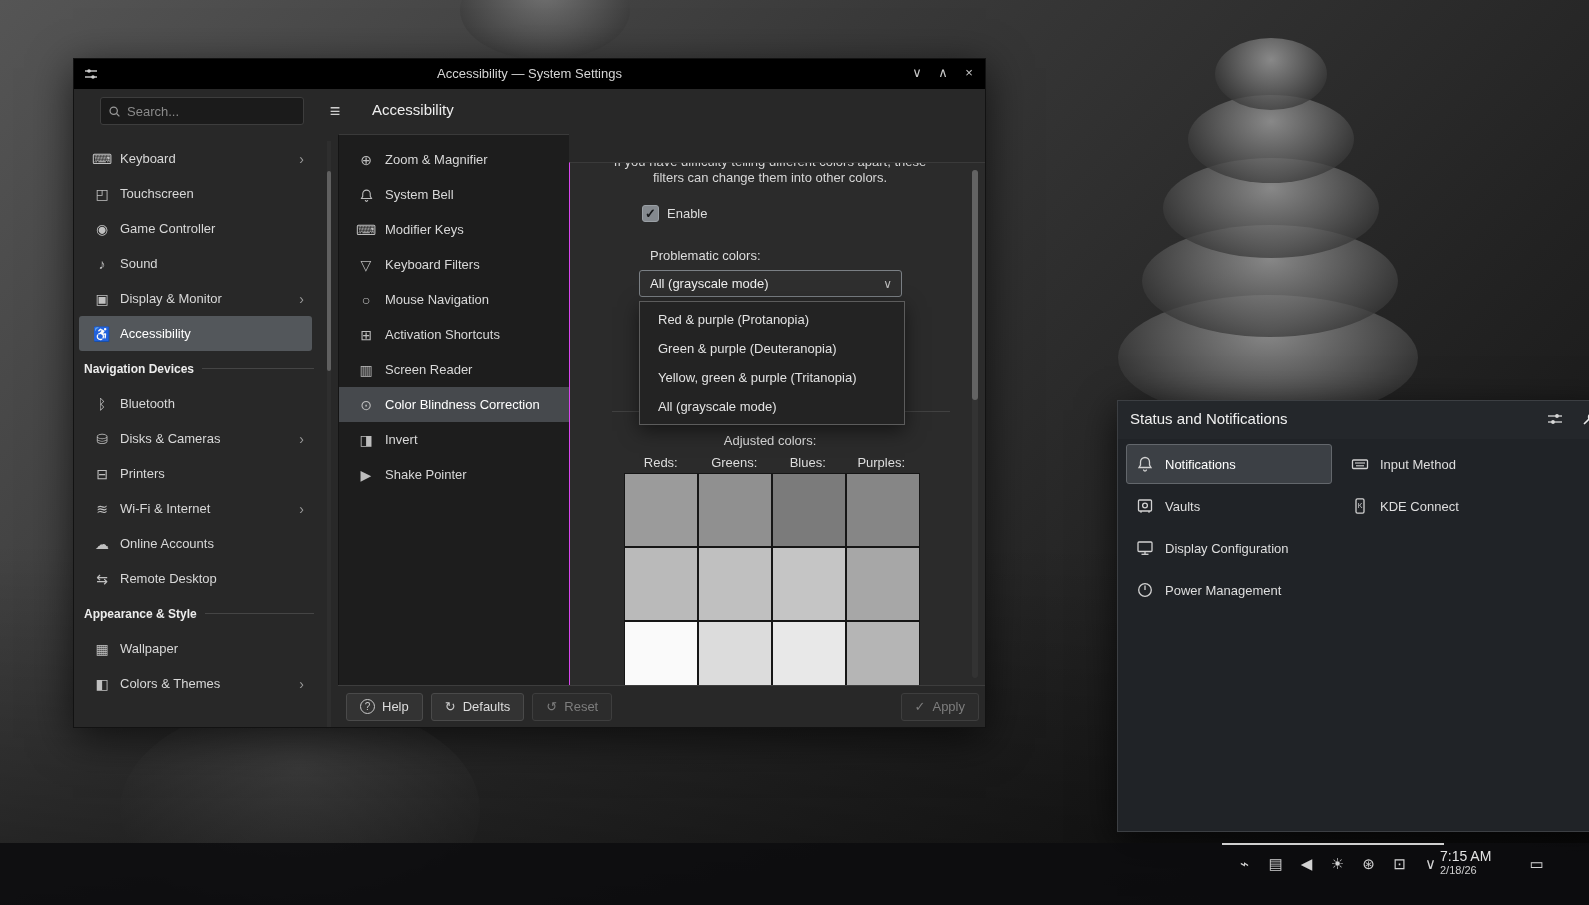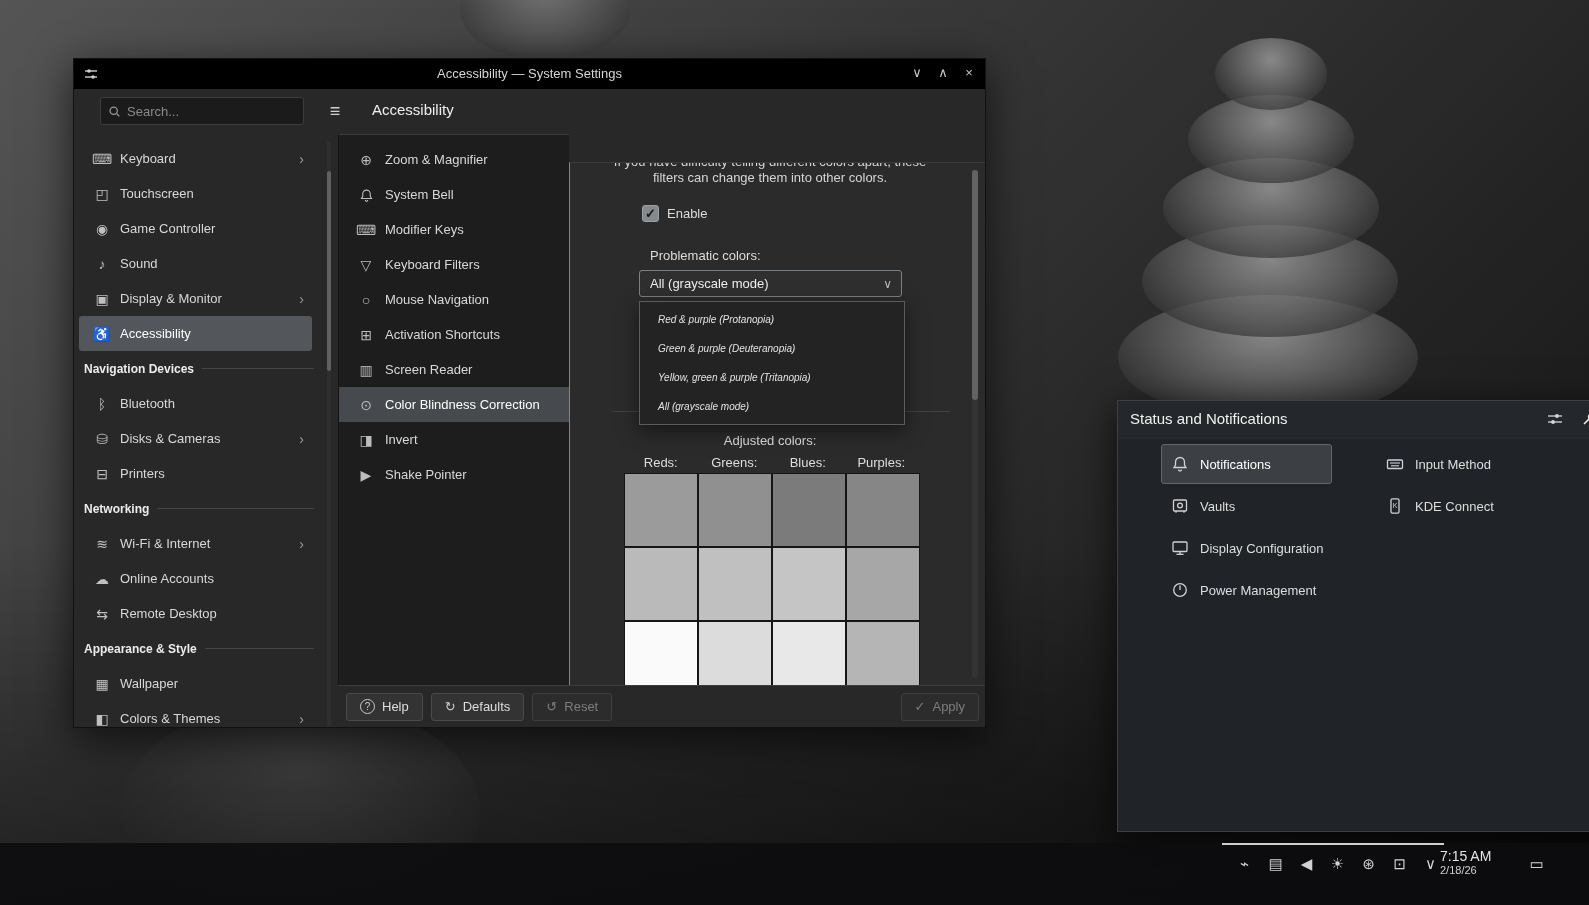--- a/index.html
+++ b/index.html
@@ -63,21 +63,21 @@
               color:#16181a; font-size:13px; font-weight:bold; text-align:center; line-height:16px; }
   .enable-lbl { font-size:13px; color:#ddd; }
   .prob-lbl { position:absolute; left:80px; top:85px; font-size:13px; color:#ddd; }
   .dropdown { position:absolute; left:69px; top:107px; width:263px; height:27px; background:#2f2f2f;
               border:1px solid #7b8085; border-radius:3px; display:flex; align-items:center; }
   .dropdown .val { flex:1; padding-left:10px; font-size:13px; color:#eee; }
   .dropdown .chev { padding-right:9px; color:#bbb; font-size:12px; }
   .hr-line { position:absolute; left:42px; top:248px; width:338px; height:1px; background:#414141; }
   .dd-popup { position:absolute; left:69px; top:138px; width:266px; background:#232323;
               border:1px solid #5c5c5c; z-index:6; padding:3px 0; box-shadow:0 6px 18px rgba(0,0,0,.5); }
-  .dd-opt { height:29px; line-height:29px; padding-left:18px; font-size:10px; color:#e2e2e2;font-style:italic; }
+  .dd-opt { height:29px; line-height:29px; padding-left:18px; font-size:13px; color:#e2e2e2; }
   .adj-lbl { position:absolute; left:0; top:270px; width:400px; text-align:center; font-size:13px; color:#ddd; }
   .col-headers { position:absolute; left:54px; top:292px; width:294px; display:flex; }
   .col-headers span { flex:1; text-align:center; font-size:13px; color:#ddd; }
   .swatch-grid { position:absolute; left:54px; top:310px; width:296px; display:grid;
                  grid-template-columns:repeat(4,72px); grid-auto-rows:72px; gap:2px; background:#161616;
                  padding:1px; }
   .swatch { width:72px; height:72px; }
   .content-scroll-track { position:absolute; right:7px; top:7px; width:6px; bottom:7px; background:#333; border-radius:3px; }
   .content-scroll-thumb { position:absolute; right:7px; top:7px; width:6px; height:230px; background:#636363; border-radius:3px; }
 
@@ -95,21 +95,21 @@
   
   .status-popup { position:absolute; left:1117px; top:400px; width:493px; height:432px; background:#202327;
                   border:1px solid #3c3f43; box-shadow:0 10px 36px rgba(0,0,0,.7);padding-left:17px; }
   .sp-header { position:absolute; left:0; top:0; right:0; height:38px; background:#24272b; }
   .sp-title { position:absolute; left:12px; top:9px; font-size:15px; color:#f0f0f0; }
   .sp-actions { position:absolute; right:12px; top:10px; display:flex; gap:18px; color:#d8d8d8; }
   .sp-col { position:absolute; top:43px; width:206px; }
   .sp-col.left { left:8px; }
   .sp-col.right { left:223px; }
   .sp-item { display:flex; align-items:center; height:40px; margin-bottom:2px; padding-left:9px; gap:11px;
-             color:#dedede; font-size:13px; border:1px solid transparent; border-radius:3px;margin-left:35px; }
+             color:#dedede; font-size:13px; border:1px solid transparent; border-radius:3px; }
   .sp-item.selected { background:#3c4045; border-color:#63676c; color:#fff; }
   .sp-item svg { flex:none; color:#d2d2d2; }
   .sp-item .lbl { white-space:nowrap; }
 
   
   .taskbar { position:absolute; left:0; top:843px; width:1589px; height:62px; background:rgba(12,13,15,.88); }
   .tray-indicator { position:absolute; left:1222px; top:0; width:222px; height:2px; background:#cfcfcf; }
   .tray { position:absolute; left:1232px; top:8px; display:flex; gap:6px; align-items:center; }
   .tray-ic { width:25px; height:25px; text-align:center; line-height:25px; color:#d2d2d2; font-size:15px; }
   .clock { position:absolute; left:1440px; top:5px; width:68px; text-align:left; color:#e3e3e3; }
@@ -201,23 +201,20 @@
         <span class="lbl">Bluetooth</span>
       </div>
       <div class="si">
         <span class="ic">⛁</span>
         <span class="lbl">Disks &amp; Cameras</span>
         <span class="chev">›</span>
       </div>
       <div class="si">
         <span class="ic">⊟</span>
         <span class="lbl">Printers</span>
-      </div>
-      <div class="sec">
-        <span class="sec-lbl">Networking</span>
       </div>
       <div class="si">
         <span class="ic">≋</span>
         <span class="lbl">Wi-Fi &amp; Internet</span>
         <span class="chev">›</span>
       </div>
       <div class="si">
         <span class="ic">☁</span>
         <span class="lbl">Online Accounts</span>
       </div>

